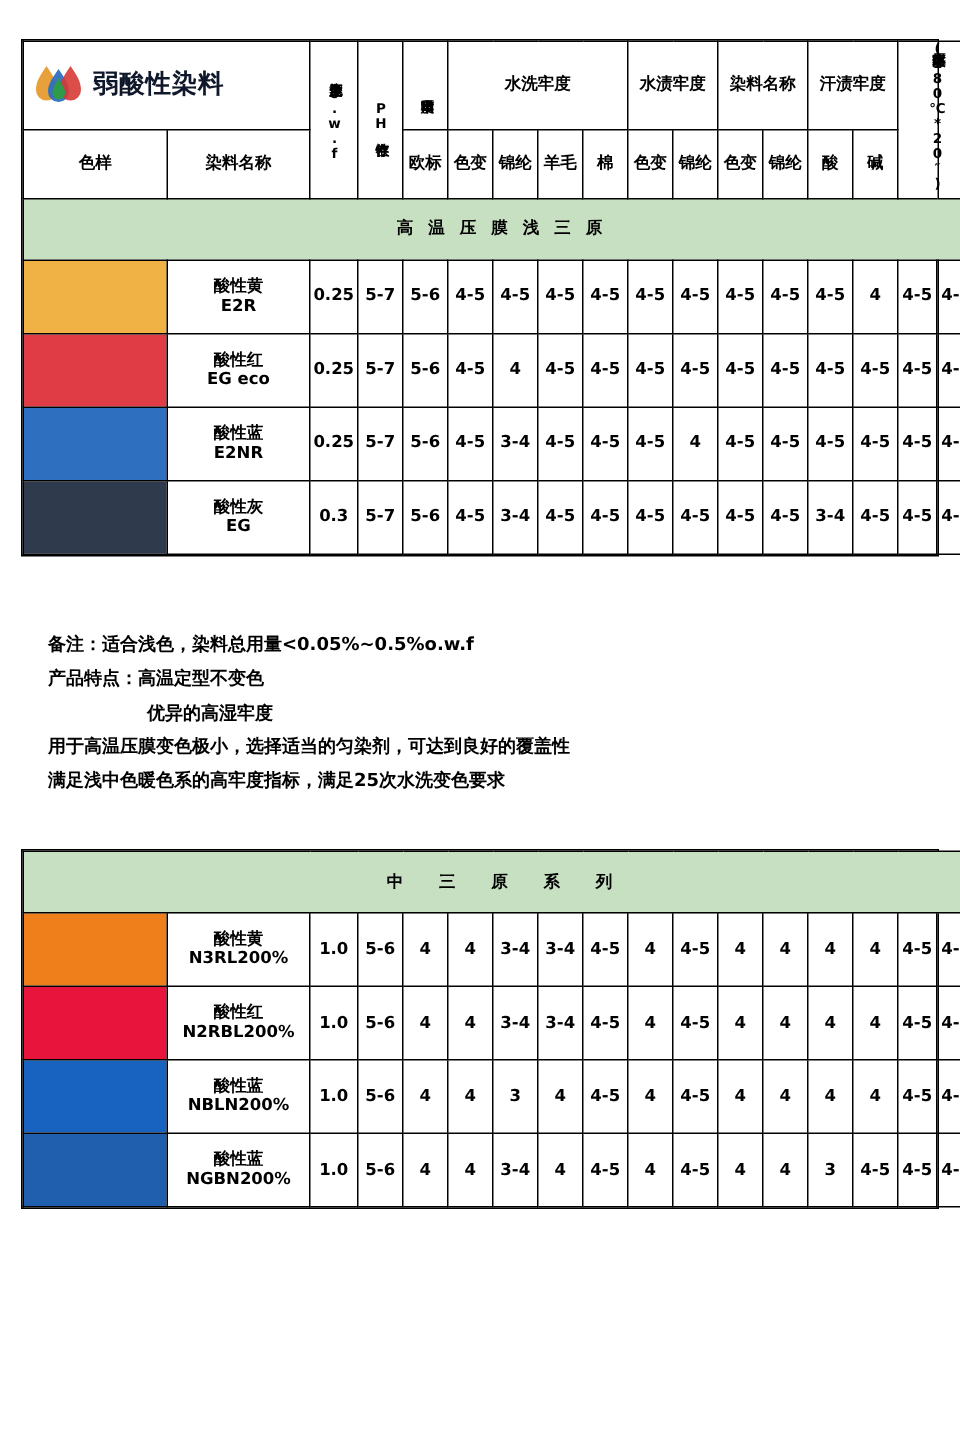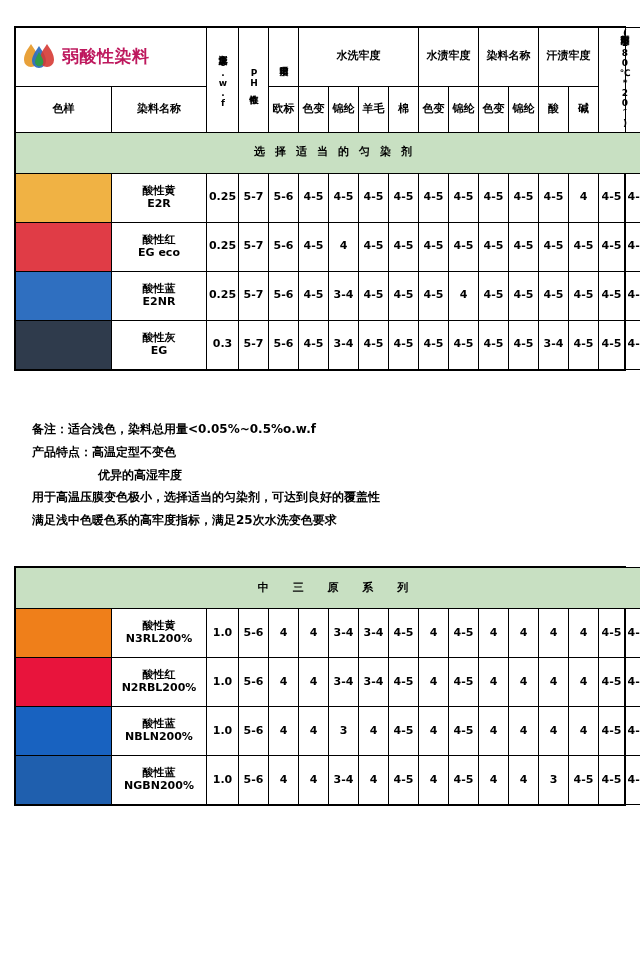--- a/index.html
+++ b/index.html
@@ -53,21 +53,21 @@
   .brandrow {
     display: flex;
     align-items: center;
     justify-content: flex-start;
     padding-left: 6px;
     gap: 6px;
   }
   .brand-text {
     font-size: 17px;
     font-weight: bold;
-    color: #be185d;
+    color: #0f172a;
     letter-spacing: 0.5px;
     white-space: nowrap;
   }
   .logo-mark { width: 34px; height: 30px; flex: 0 0 34px; }
   .vert-small {
     writing-mode: vertical-rl;
     text-orientation: upright;
     letter-spacing: 0px;
     display: inline-block;
     line-height: 1.0;
@@ -176,21 +176,21 @@
         <td>色变</td>
         <td>锦纶</td>
         <td>色变</td>
         <td>锦纶</td>
         <td>酸</td>
         <td>碱</td>
       </tr>
 
       <tr class="band">
         <td colspan="17">
-          <span class="band-inner">选择适当的匀染剂</span>
+          <span class="band-inner">高温压膜浅三原</span>
         </td>
       </tr>
 
       <tr class="datarow">
         <td class="swatch-cell">
               <span class="swatch" style="background: rgb(240, 178, 68);"></span>
             </td>
         <td class="name-cell">
           <span>酸性黄</span>
           <span class="l2">E2R</span>

